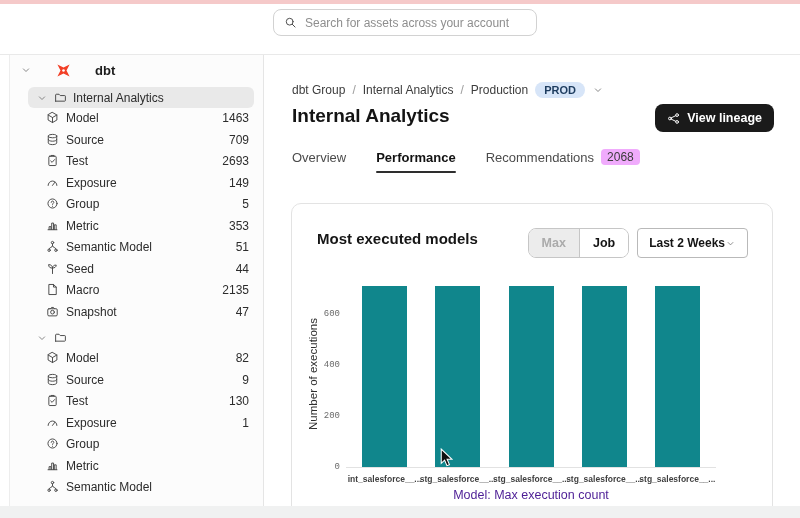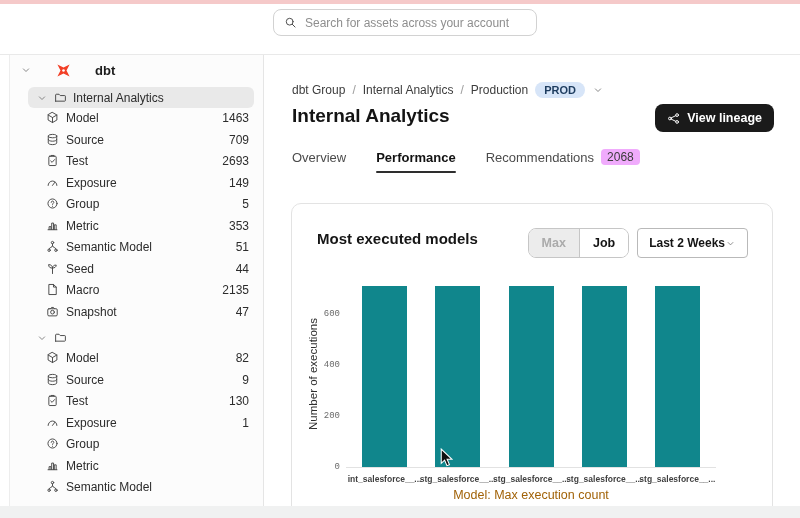--- a/index.html
+++ b/index.html
@@ -95,21 +95,21 @@
   }
   .range-btn svg { width:11px; height:11px; }
 
   
   .chart { position:absolute; left:0; top:0; width:100%; height:100%; }
   .axis-line { position:absolute; height:1px; background:#e2e2e2; }
   .tick-label { position:absolute; font-size:9px; color:#6b6b6b; width:46px; text-align:right;font-family:Liberation Mono, monospace; }
   .bar { position:absolute; cursor:pointer; }
   .x-cat { position:absolute; font-size:8.5px; color:#3f3f3f; width:94px; text-align:center; white-space:nowrap; overflow:hidden; font-weight:600; }
   .y-title { position:absolute; left:21px; top:170px; transform:translate(-50%,-50%) rotate(-90deg); white-space:nowrap; font-size:11.5px; color:#2f2f2f; }
-  .x-title { position:absolute; left:239px; top:284px; transform:translateX(-50%); font-size:12.5px; color:#a16207; white-space:nowrap; }
+  .x-title { position:absolute; left:239px; top:284px; transform:translateX(-50%); font-size:12.5px; color:#4c1d95; white-space:nowrap; }
 
   .mouse-cursor { position:absolute; left:148px; top:244px; z-index:20; pointer-events:none; }
   .bottom-strip { position:absolute; left:0; top:506px; width:800px; height:12px; background:#f0f1f1; z-index:40; }
 </style>
 </head>
 <body>
 
 <div class="accent-strip"></div>
 
 <div class="topbar">

